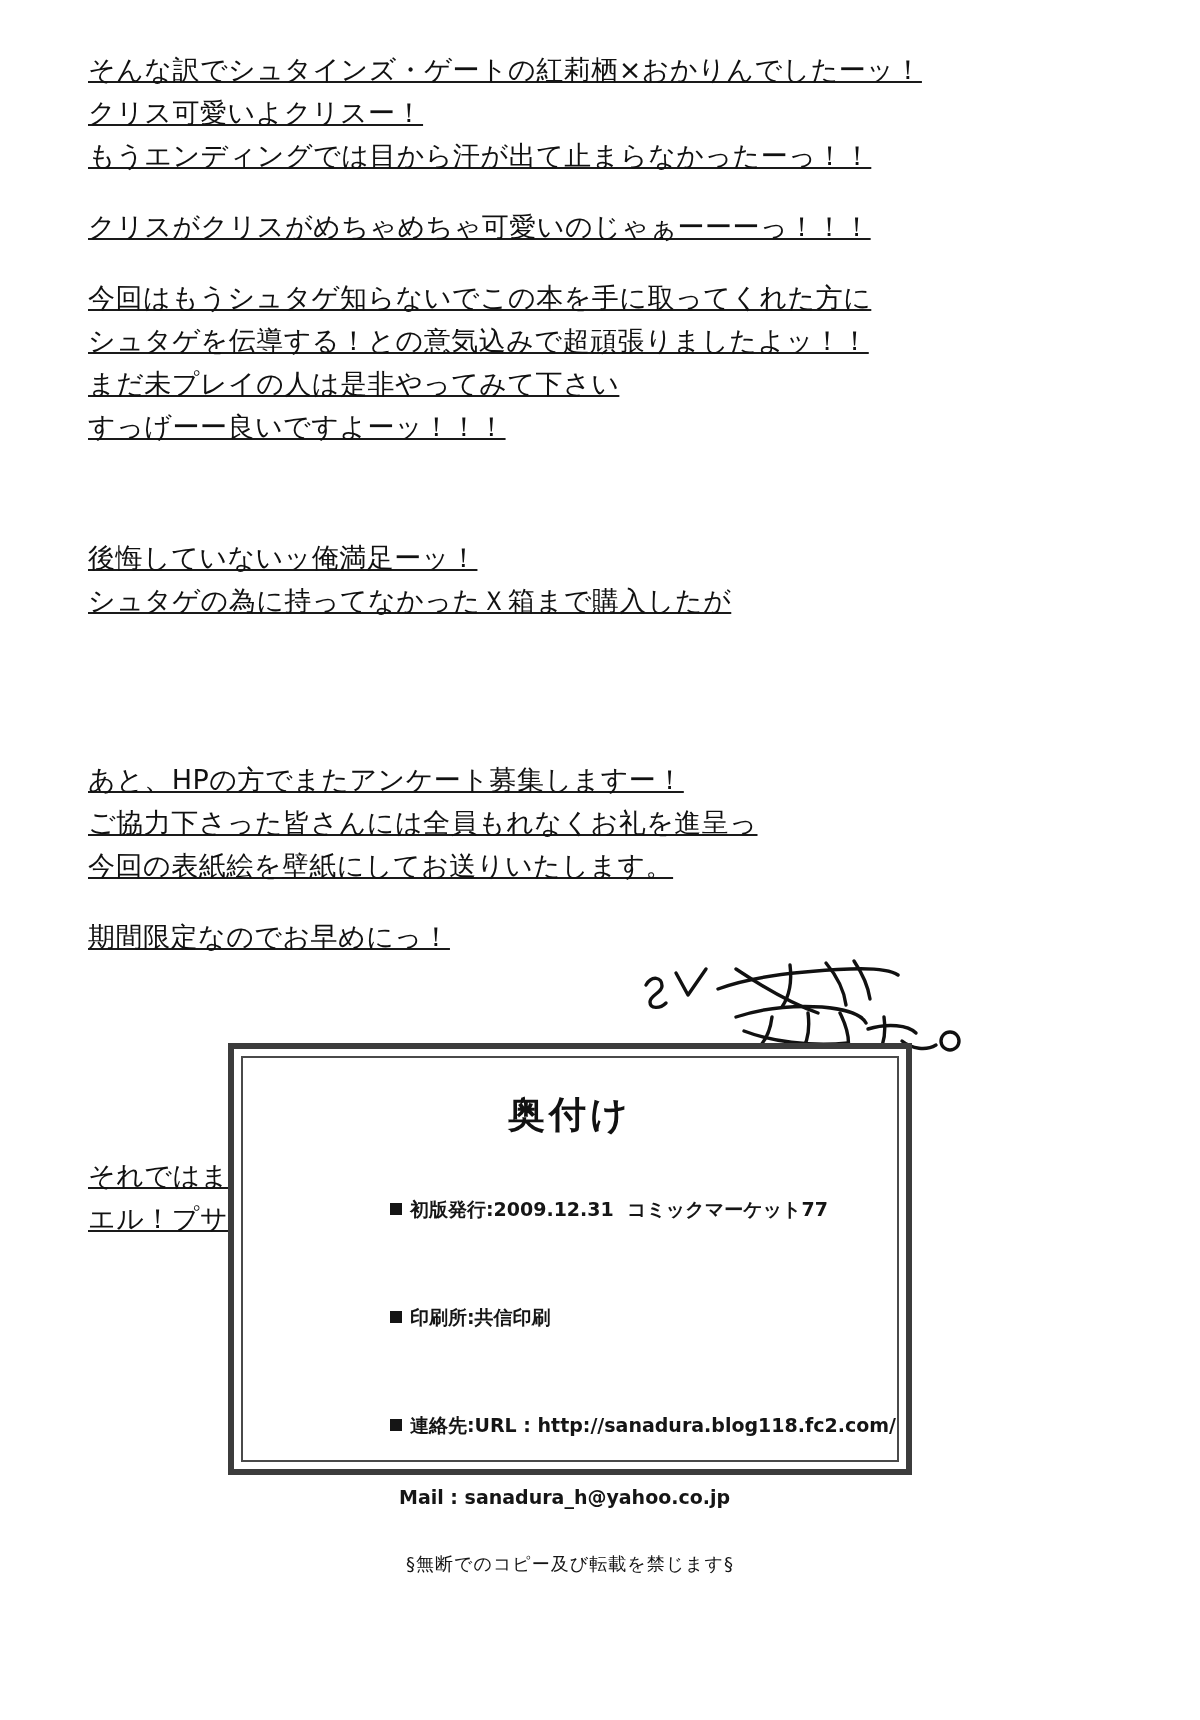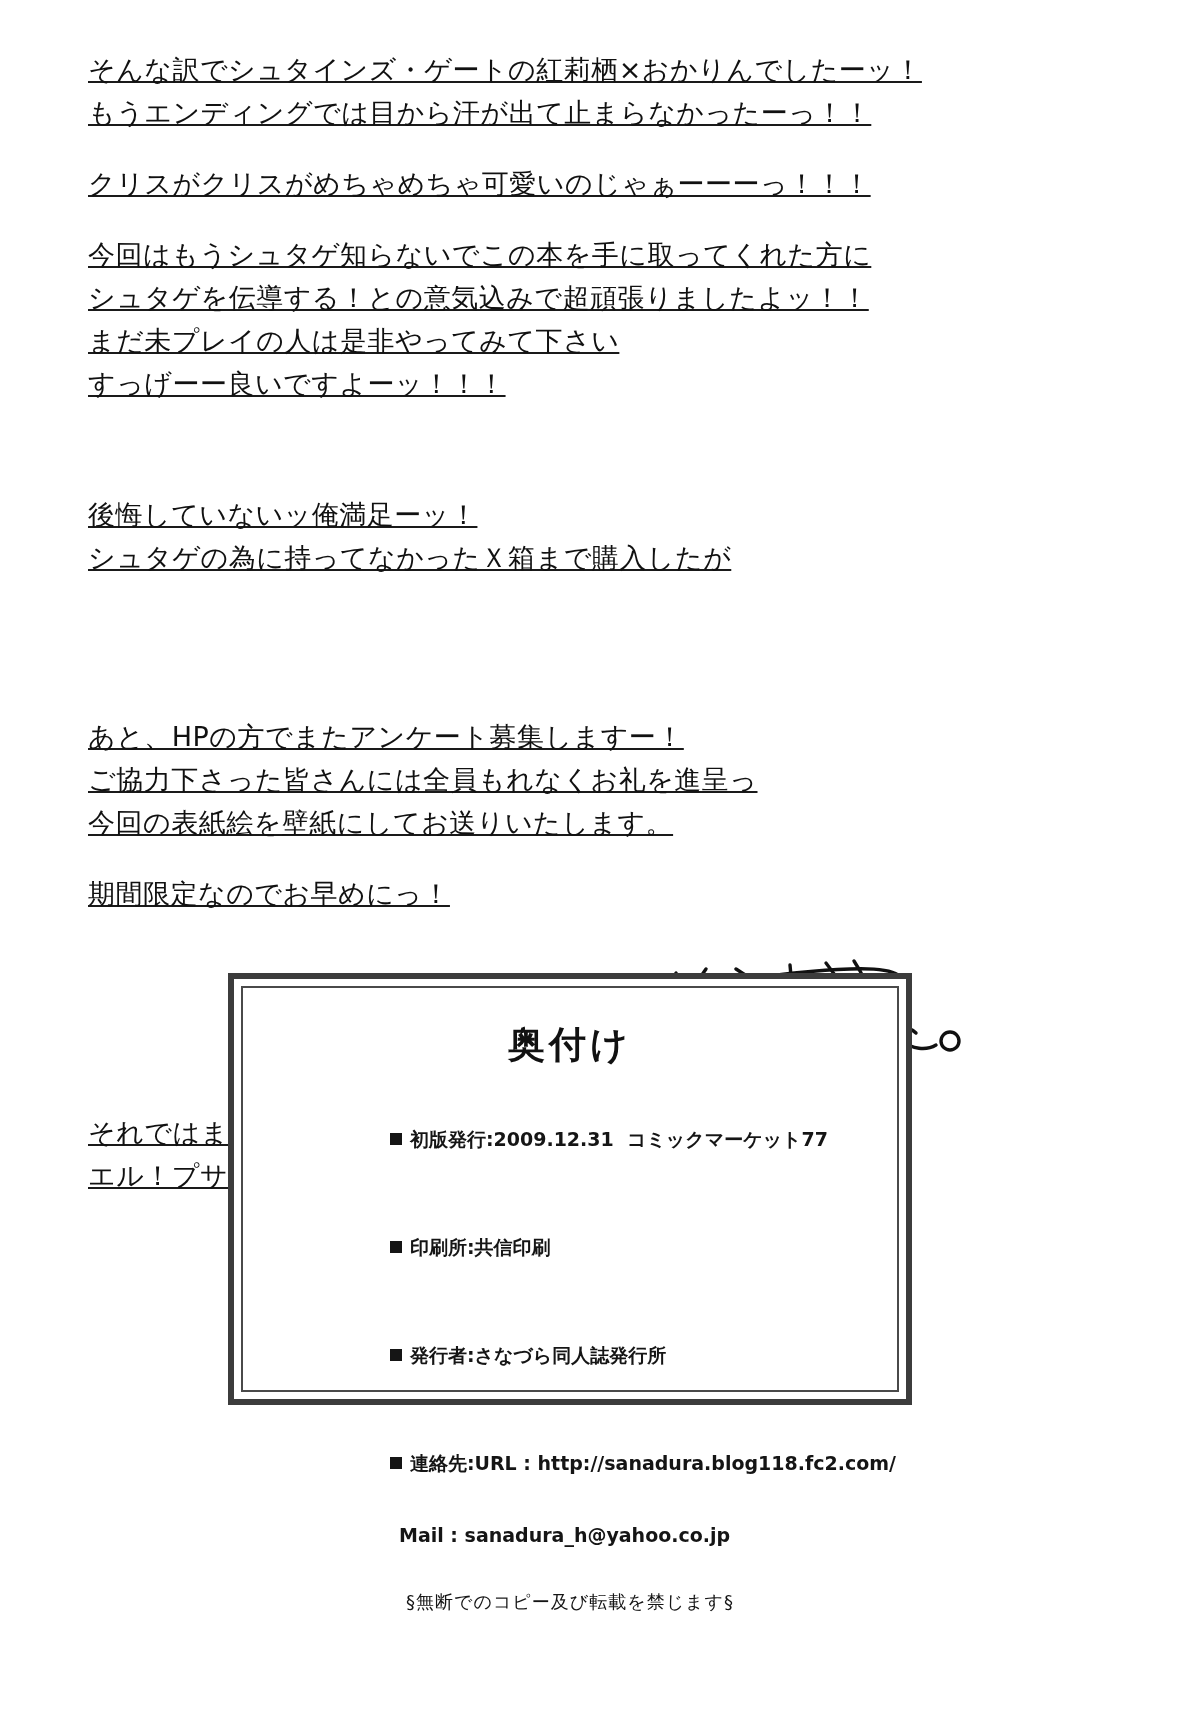--- a/index.html
+++ b/index.html
@@ -51,21 +51,21 @@
     top: 955px;
     width: 330px;
     height: 110px;
   }
   .signature svg { display: block; }
 
   
   .colophon {
     position: absolute;
     left: 228px;
-    top: 973px;
+    top: 1043px;
     width: 684px;
     height: 432px;
     border: 6px solid #3c3c3c;
     background: #ffffff;
     box-sizing: border-box;
     padding: 7px;
   }
   .colophon-inner {
     border: 2px solid #4a4a4a;
     width: 100%;
@@ -114,20 +114,21 @@
 </style>
 </head>
 <body>
 
 <div class="page">
 
   <div class="afterword">
 
     <div class="para">
       <div class="line">そんな訳でシュタインズ・ゲートの紅莉栖×おかりんでしたーッ！</div>
+      <div class="line">クリス可愛いよクリスー！</div>
       <div class="line">もうエンディングでは目から汗が出て止まらなかったーっ！！</div>
     </div>
 
     <div class="para">
       <div class="line">クリスがクリスがめちゃめちゃ可愛いのじゃぁーーーっ！！！</div>
     </div>
 
     <div class="para">
       <div class="line">今回はもうシュタゲ知らないでこの本を手に取ってくれた方に</div>
       <div class="line">シュタゲを伝導する！との意気込みで超頑張りましたよッ！！</div>
@@ -193,23 +194,20 @@
       <div class="colophon-title">奥付け</div>
 
       <div class="colophon-row">
         <span class="bullet"></span><span>初版発行</span>:<span>2009.12.31  コミックマーケット77</span>
       </div>
 
       <div class="colophon-row">
         <span class="bullet"></span><span>印刷所</span>:<span>共信印刷</span>
       </div>
 
-      <div class="colophon-row">
-        <span class="bullet"></span><span>発行者</span>:<span>さなづら同人誌発行所</span>
-      </div>
 
       <div class="colophon-row">
         <span class="bullet"></span><span>連絡先</span>:<span>URL : http://sanadura.blog118.fc2.com/</span>
       </div>
 
       <div class="colophon-row indent">Mail : sanadura_h@yahoo.co.jp</div>
 
       <div class="colophon-note">§無断でのコピー及び転載を禁じます§</div>
 
     </div>

